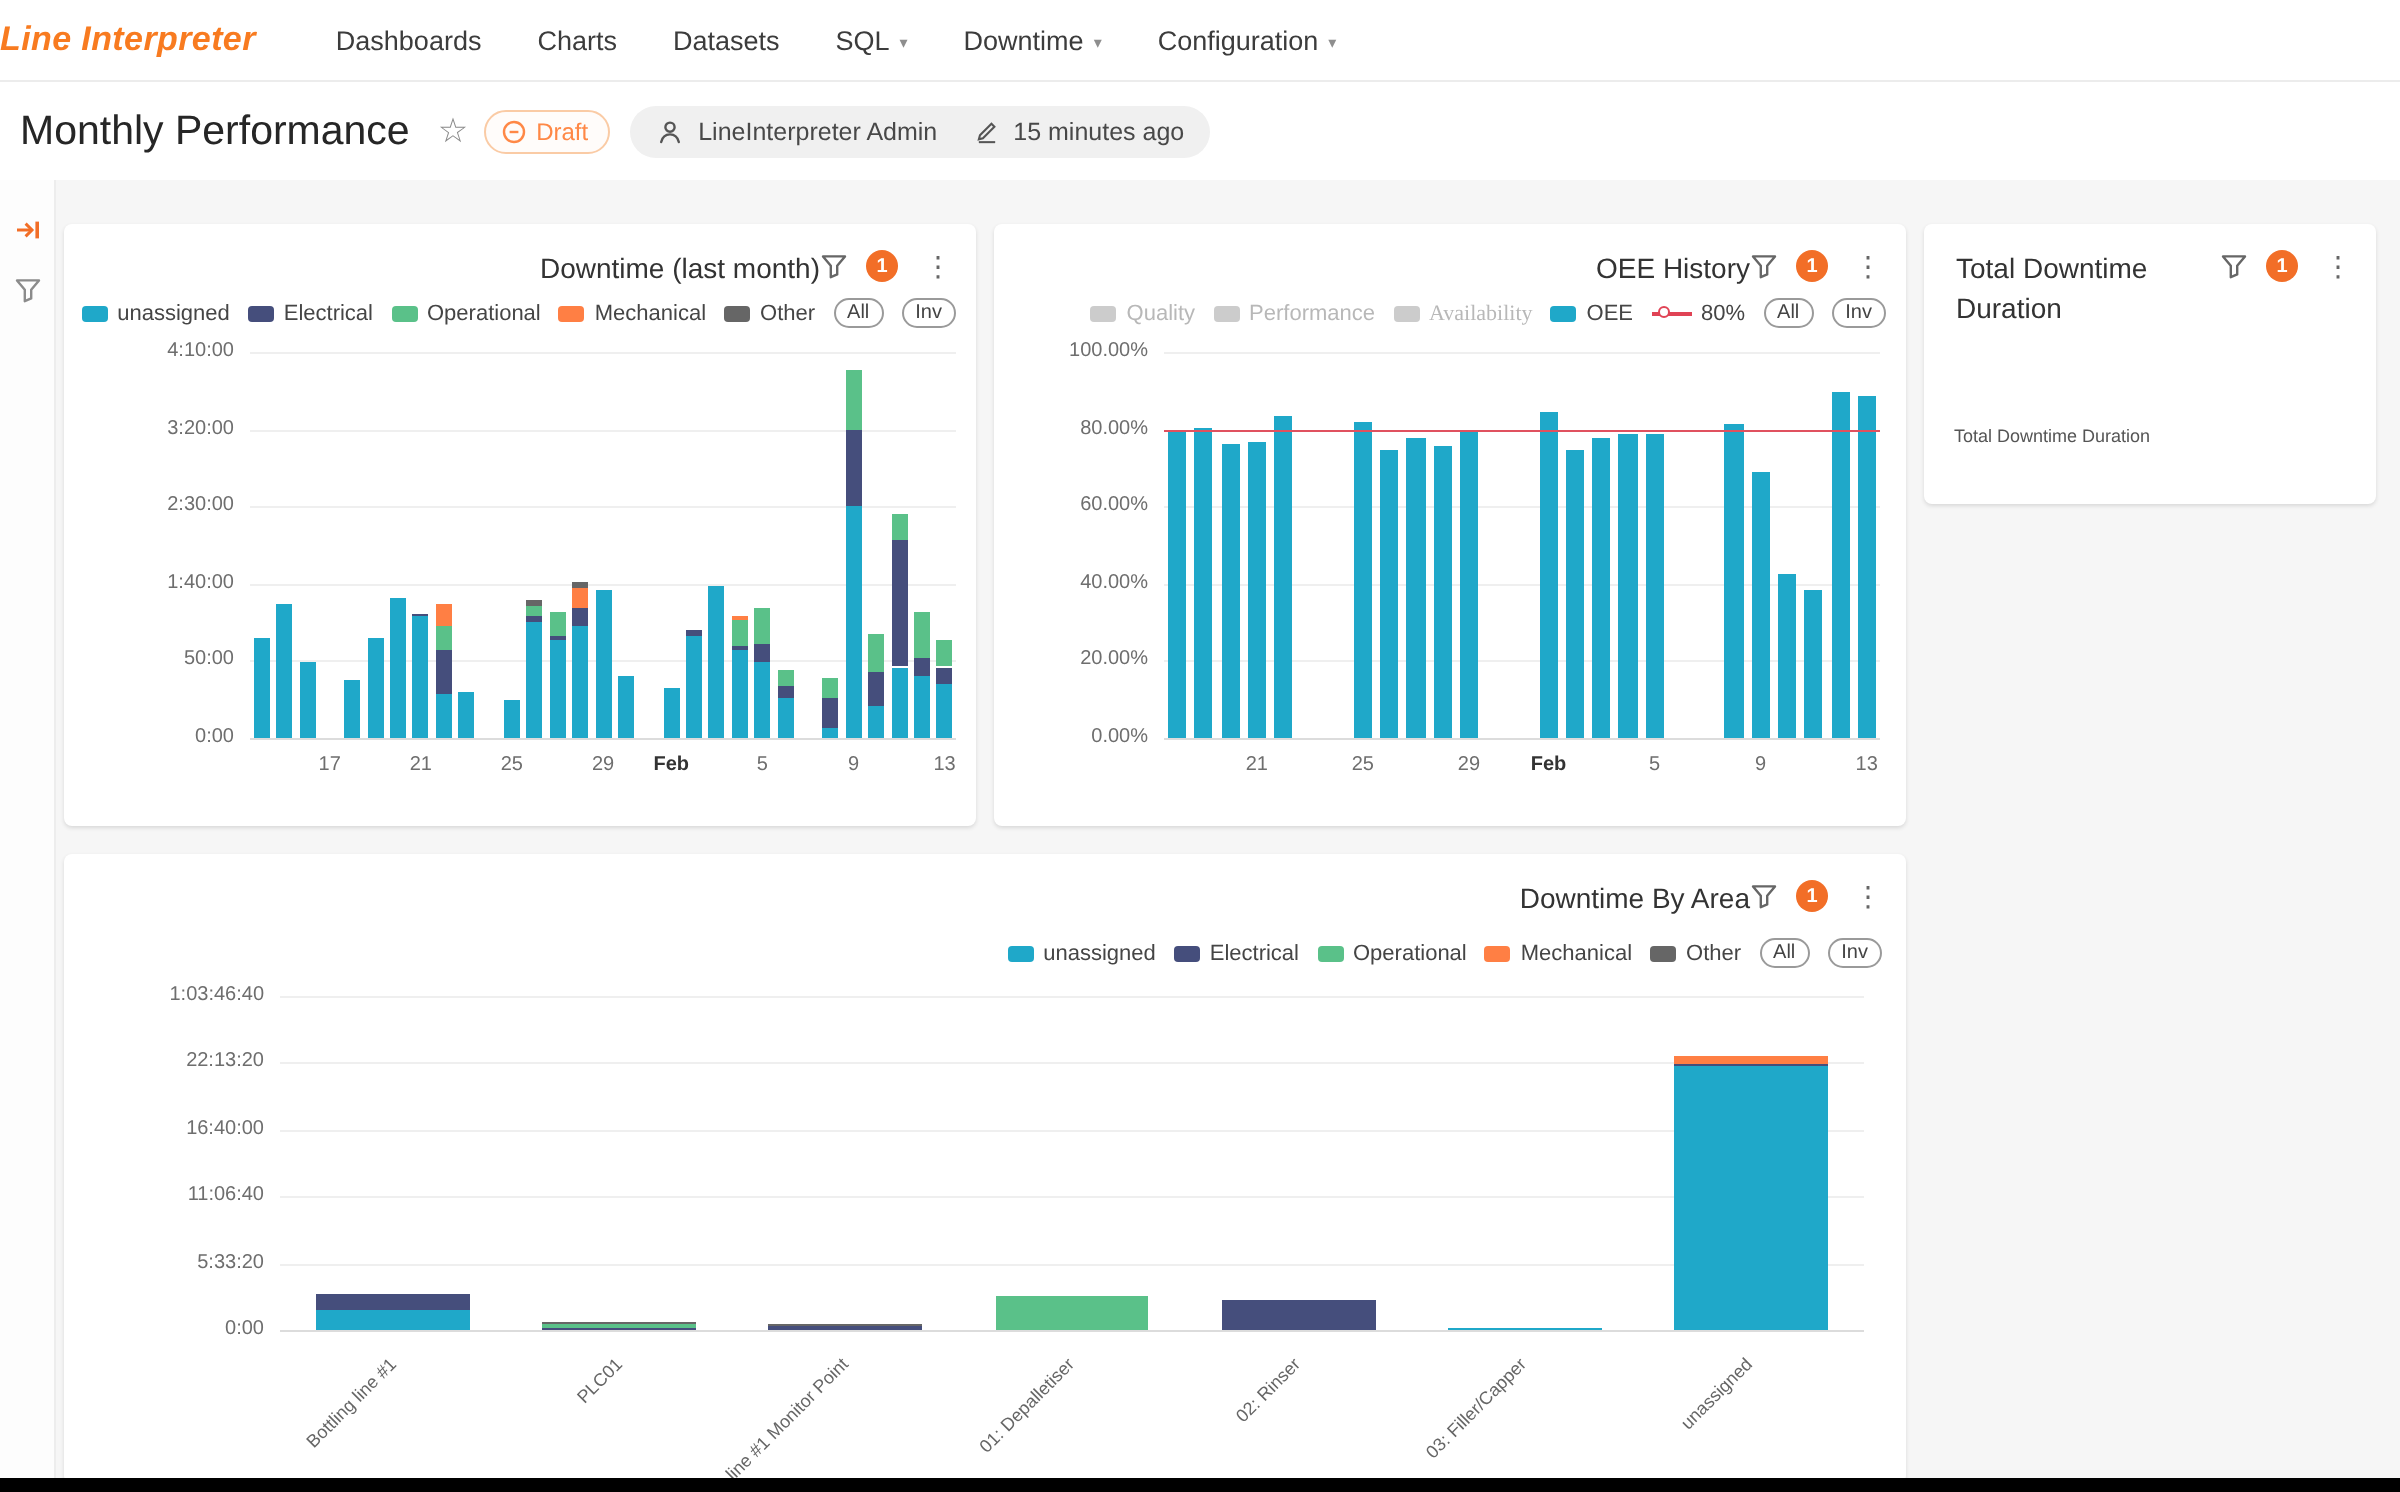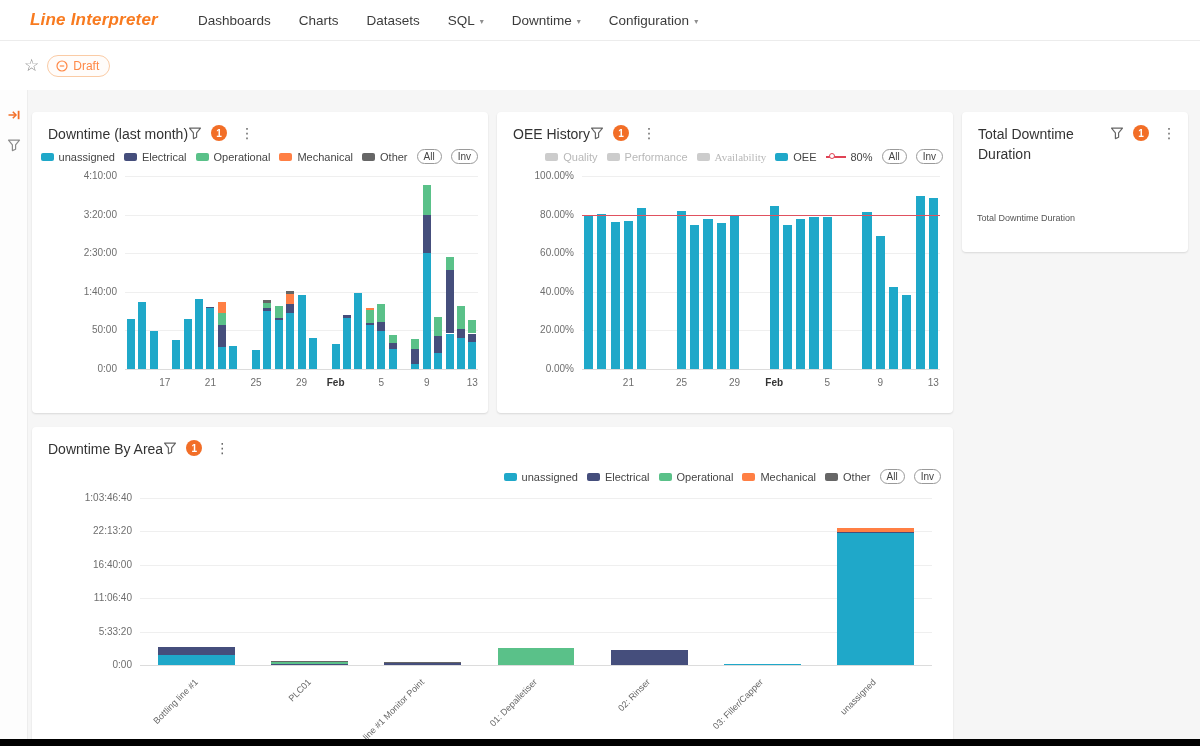--- a/index.html
+++ b/index.html
@@ -2,21 +2,21 @@
 <html><head>
 <meta charset="utf-8">
 <style>
   * { margin:0; padding:0; box-sizing:border-box; }
   html,body { width:1200px; height:746px; overflow:hidden; background:#fff;
     font-family:"Liberation Sans", sans-serif; }
   .app { position:relative; width:1200px; height:746px; background:#fff; }
 
   
   .topnav { position:absolute; left:0; top:0; width:100%; height:41px; background:#fff;
-    border-bottom:1px solid #ECECEC; display:flex; align-items:center; padding-left:30px; }
+    border-bottom:1px solid #ECECEC; display:flex; align-items:center; }
   .logo { font-size:17px; font-weight:bold; font-style:italic; color:#F87B20;
     letter-spacing:.2px; margin-right:26px; cursor:pointer; }
   .nav-items { display:flex; align-items:center; }
   .nav-item { display:inline-flex; align-items:center; gap:5px; font-size:13.5px;
     color:#3C3C3C; padding:0 14px; cursor:pointer; white-space:nowrap; }
   .caret { font-size:8px; color:#8E8E8E; transform:translateY(1px); }
 
   
   .page-header { position:absolute; left:0; top:41px; width:100%; height:49px;
     background:#fff; display:flex; align-items:center; padding-left:10px; }
@@ -38,21 +38,21 @@
   .rail-icon { cursor:pointer; line-height:0; }
 
   .card { position:absolute; background:#fff; border-radius:4px;
     box-shadow:0 1px 2px rgba(0,0,0,.12); overflow:hidden; }
   #card1 { left:32px;  top:22px;  width:456px; height:301px; }
   #card2 { left:497px; top:22px;  width:456px; height:301px; }
   #card3 { left:962px; top:22px;  width:226px; height:140px; }
   #card4 { left:32px;  top:337px; width:921px; height:315px; }
 
   .card-head { position:absolute; top:12px; left:16px; right:12px; display:flex;
-    justify-content:flex-start; align-items:flex-start; z-index:3; }
+    justify-content:flex-end; align-items:flex-start; z-index:3; }
   .card-title { font-size:14px; font-weight:500; color:#333; line-height:1.45; }
   #card3 .card-title { width:138px; }
   .hdr-icons { display:flex; align-items:center; gap:9px; padding-top:1px; }
   .badge { width:16px; height:16px; border-radius:50%; background:#F26E27; color:#fff;
     font-size:10px; font-weight:bold; display:flex; align-items:center; justify-content:center;
     cursor:pointer; }
   .kebab { font-size:14px; color:#666; margin-left:4px; cursor:pointer; letter-spacing:0; }
 
   .legend { position:absolute; top:37px; left:16px; right:10px; display:flex;
     justify-content:flex-end; align-items:center; gap:9px; font-size:11px; color:#454545;
@@ -95,27 +95,41 @@
         <span class="nav-item">Dashboards</span>
         <span class="nav-item">Charts</span>
         <span class="nav-item">Datasets</span>
         <span class="nav-item">SQL<span class="caret">▾</span></span>
         <span class="nav-item">Downtime<span class="caret">▾</span></span>
         <span class="nav-item">Configuration<span class="caret">▾</span></span>
       </div>
   </nav>
 
   <div class="page-header">
+    <span class="page-title">Monthly Performance</span>
     <span class="star">☆</span>
     <span class="draft-pill">
       <svg width="12" height="12" viewBox="0 0 12 12">
           <circle cx="6" cy="6" r="5" fill="none" stroke="#FF8846" stroke-width="1.2"></circle>
           <path d="M3.8 6h4.4" stroke="#FF8846" stroke-width="1.2"></path>
         </svg>
       <span>Draft</span>
+    </span>
+    <span class="meta-pill">
+      <svg width="14" height="14" viewBox="0 0 14 14">
+          <circle cx="7" cy="4.6" r="2.3" fill="none" stroke="#555" stroke-width="1.2"></circle>
+          <path d="M2.6 12c.6-2.5 2.3-3.8 4.4-3.8s3.8 1.3 4.4 3.8" fill="none" stroke="#555" stroke-width="1.2" stroke-linecap="round"></path>
+        </svg>
+      <span>LineInterpreter Admin</span>
+      <span class="meta-gap"></span>
+      <svg width="13" height="13" viewBox="0 0 14 14">
+          <path d="M3.2 9.3 9.4 3.1l1.6 1.6-6.2 6.2-2.2.6z" fill="none" stroke="#555" stroke-width="1.1"></path>
+          <path d="M2.6 13h8.8" stroke="#555" stroke-width="1.1"></path>
+        </svg>
+      <span>15 minutes ago</span>
     </span>
   </div>
 
   <div class="content">
 
     <div class="filter-rail">
       <span class="rail-icon">
         <svg width="14" height="14" viewBox="0 0 14 14">
             <path d="M1.5 7h7.2" stroke="#F26E27" stroke-width="1.5" fill="none"></path>
             <path d="M5.8 3.8 9 7l-3.2 3.2" stroke="#F26E27" stroke-width="1.5" fill="none"></path>

